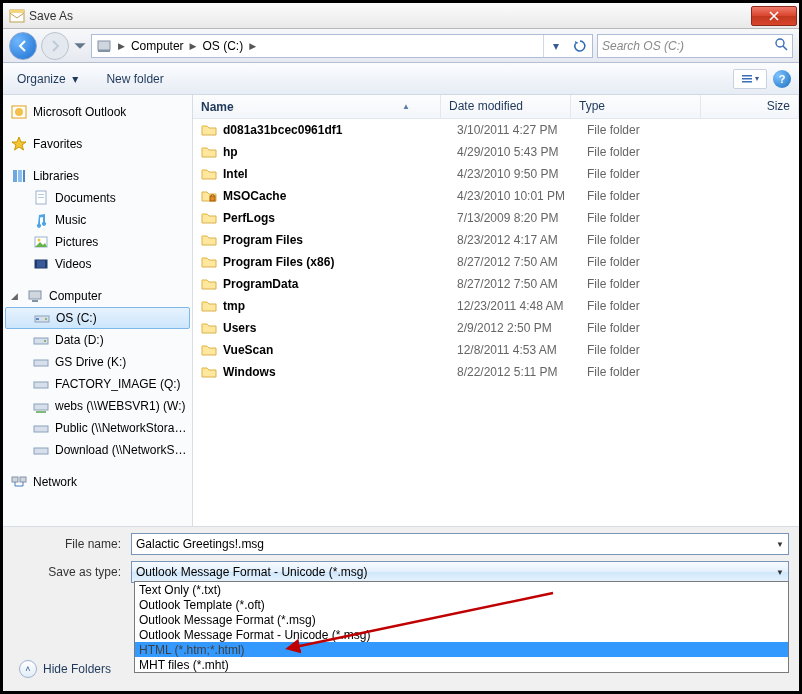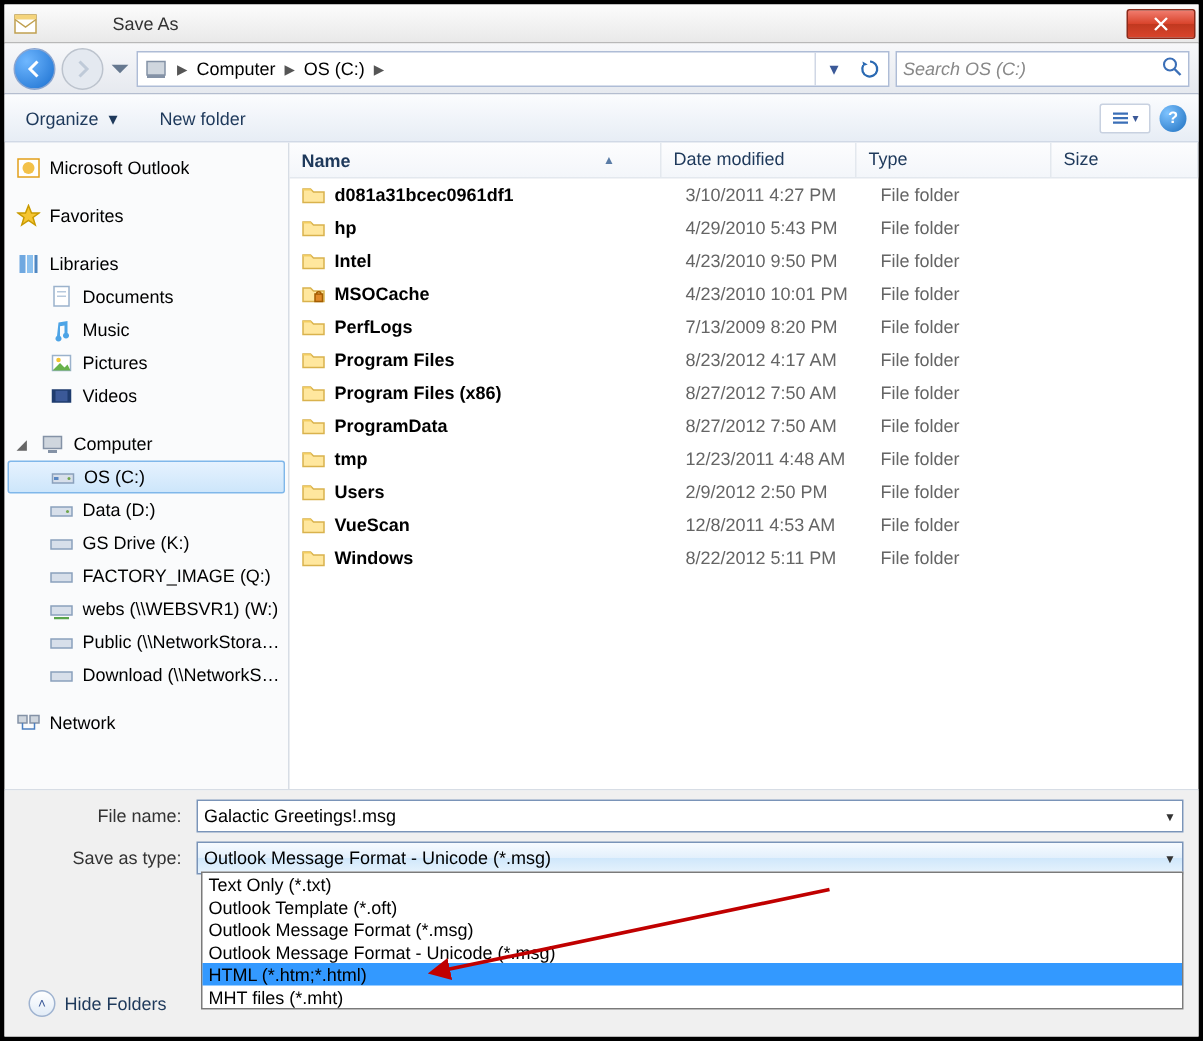--- a/index.html
+++ b/index.html
@@ -2,21 +2,21 @@
 <html><head>
 <meta charset="utf-8">
 <style>
   * { box-sizing: border-box; }
   html, body { margin:0; padding:0; font-family: "Segoe UI", Tahoma, sans-serif; font-size:12px; color:#000; }
   .window {
     width:802px; height:694px; border:3px solid #000; position:relative; background:#fff; display:flex; flex-direction:column;
   }
   .titlebar {
     height:26px; background:linear-gradient(to bottom,#fcfcfc,#e9e9e9);
-    border-bottom:1px solid #b8b8b8; display:flex; align-items:center; padding:0 2px 0 6px;gap:46px;
+    border-bottom:1px solid #b8b8b8; display:flex; align-items:center; padding:0 2px 0 6px;
   }
   .title-icon { width:16px; height:16px; margin-right:4px; display:inline-block; }
   .title-text { flex:1; font-size:12px; color:#333; }
   .close-btn {
     width:46px; height:20px; background:linear-gradient(to bottom,#f07c6e,#d9442c 49%,#c0381f 50%,#d9442c);
     border:1px solid #8b2a1a; border-radius:2px; display:flex; align-items:center; justify-content:center;
   }
   .close-btn svg { width:10px; height:10px; }
   .navbar {
     height:34px; background:linear-gradient(to bottom,#f7f8fa,#e6e9ef); border-bottom:1px solid #b4bdcf;
@@ -59,38 +59,38 @@
   .navspacer { height:10px; }
   .treechev { width:10px; font-size:9px; color:#666; display:inline-block;}
   .treechev.filled { color:#666;}
   .ico { width:16px; height:16px; display:inline-block; flex-shrink:0; }
   .listpane { flex:1; overflow:hidden; display:flex; flex-direction:column; }
   .listheader { height:24px; display:flex; border-bottom:1px solid #e3e8ee; background:linear-gradient(to bottom,#fdfdfe,#f3f6fa);}
   .listheader .col { padding:4px 8px; border-right:1px solid #e3e8ee; color:#1e395b;}
   .col-name { flex:0 0 248px; display:flex; align-items:center; gap:20px;font-weight:bold;}
   .col-date { flex:0 0 130px; }
   .col-type { flex:0 0 130px; }
-  .col-size { flex:1; }
+  .col-size { flex:1;text-align:right; }
   .sortarrow { font-size:8px; color:#5a7ca6; margin-left:auto; margin-right:22px; }
   .filerow { display:flex; align-items:center; height:22px; padding-left:8px; }
   .filerow .col-name { display:flex; align-items:center; gap:6px;}
   .filerow .col-date, .filerow .col-type, .filerow .col-size { color:#656565; padding:0 8px;}
   .bottom-area { background:#f0f0f0; padding:6px 10px 8px 10px; display:flex; flex-direction:column; gap:6px; position:relative;}
   .formrow { display:flex; align-items:center; gap:8px; }
   .formlabel { width:110px; text-align:right; color:#333; padding-right:2px;}
   .combo {
     flex:1; height:22px; border:1px solid #7a94b8; background:#fff; display:flex; align-items:center; padding:0 4px; position:relative;
   }
   .combo.drop { background:linear-gradient(to bottom,#f7fbff,#e3f0fc 49%,#cfe7fb 50%,#e7f3fd); }
   .combo .dd { margin-left:auto; font-size:8px; color:#333; }
   .dropdown-list {
     position:absolute; left:131px; top:54px; right:10px; border:1px solid #7a7a7a; background:#fff; z-index:10;
   }
   .dropdown-list .opt { padding:1px 4px; height:15px; line-height:15px; font-size:12px;}
-  .dropdown-list .opt.sel { background:#3399ff; color:#000000; }
+  .dropdown-list .opt.sel { background:#3399ff; color:#404040; }
   .hidefolders-row { height:28px; display:flex; align-items:center; gap:6px; padding-left:6px; color:#1e395b;}
   .hidefolders-row .circ {
     width:18px; height:18px; border-radius:50%; border:1px solid #9fb3d0; background:linear-gradient(to bottom,#fff,#e2ecf7);
     display:flex; align-items:center; justify-content:center; font-size:9px; color:#3b5998;
   }
   .arrow-annotation { position:absolute; pointer-events:none; z-index:20;}
 </style>
 </head>
 <body>
 

